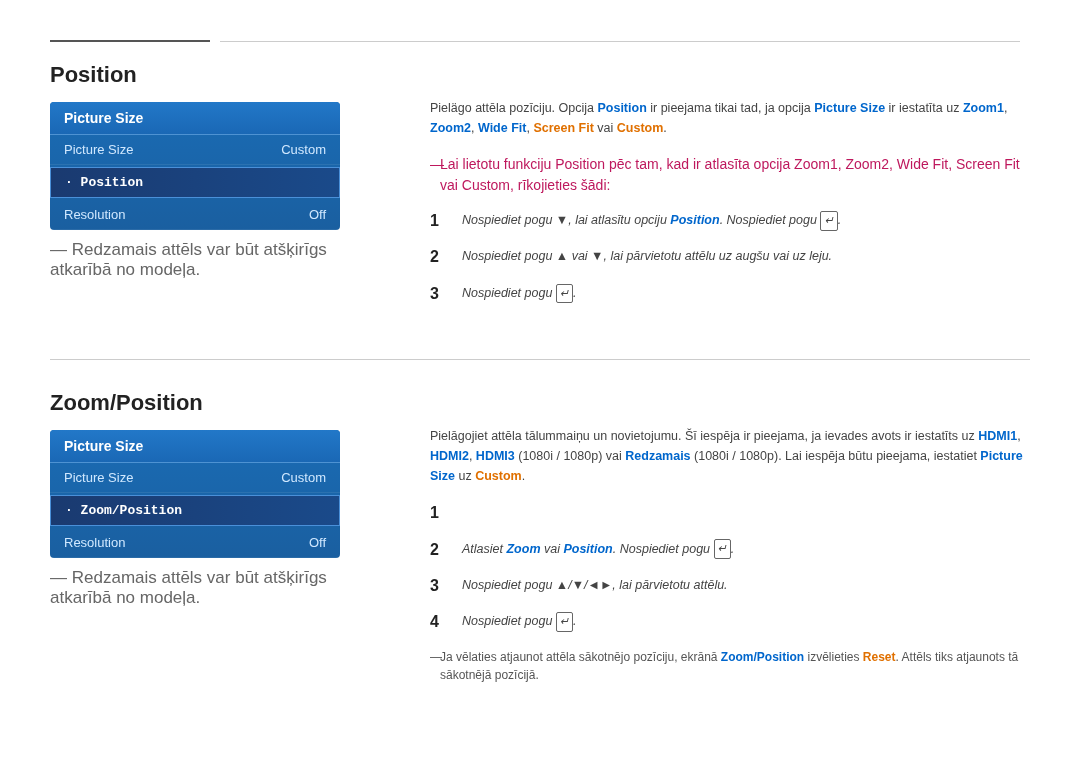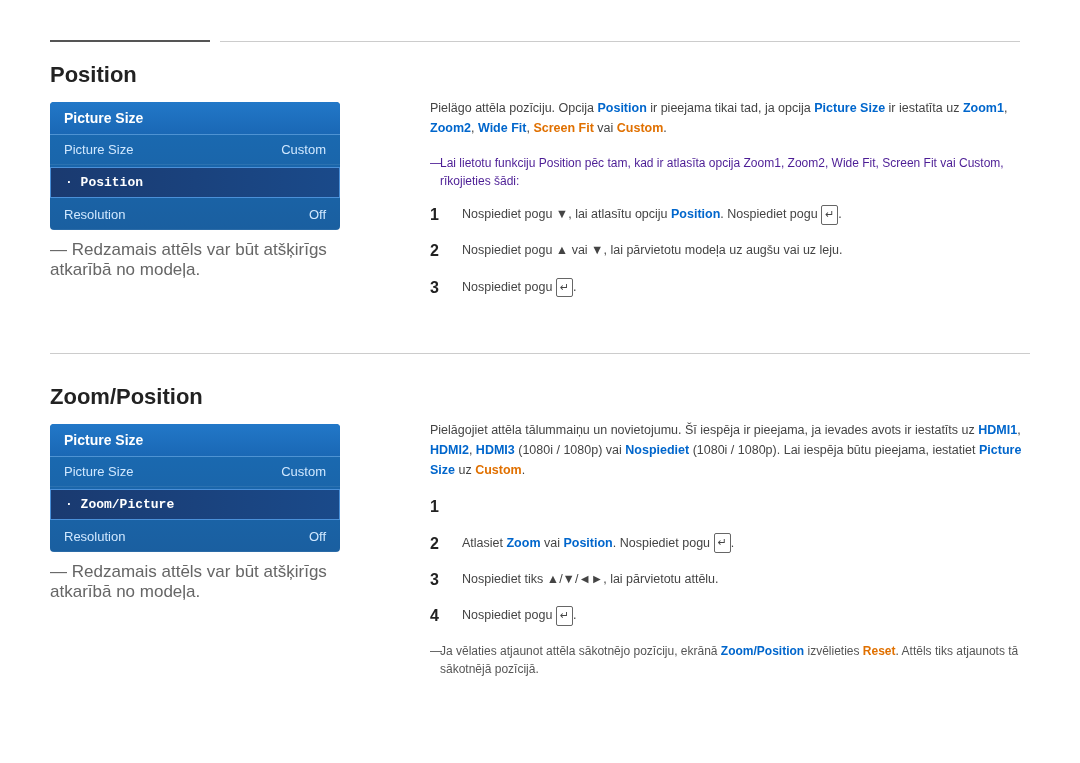--- a/index.html
+++ b/index.html
@@ -137,22 +137,22 @@
       color: #e07000;
       font-weight: bold;
     }
 
     .intro-text .blue {
       color: #0066cc;
       font-weight: bold;
     }
 
     .dash-note {
-      font-size: 12px;
-      color: #4c1d95;
+      font-size: 14px;
+      color: #be185d;
       line-height: 1.5;
       margin-bottom: 14px;
       padding-left: 10px;
       position: relative;
     }
 
     .dash-note::before {
       content: '— ';
       position: absolute;
       left: 0;
@@ -171,20 +171,21 @@
       color: #222;
       width: 18px;
       flex-shrink: 0;
       line-height: 1.4;
     }
 
     .step-text {
       font-size: 12.5px;
       color: #444;
       line-height: 1.6;
+      font-style: italic;
     }
 
     .step-text .blue {
       color: #0066cc;
       font-weight: bold;
     }
 
     .enter-icon {
       display: inline-block;
       font-size: 11px;
@@ -263,21 +264,21 @@
 
     <div class="step">
       <span class="step-number">1</span>
       <span class="step-text">
         Nospiediet pogu ▼, lai atlasītu opciju <span class="blue">Position</span>. Nospiediet pogu <span class="enter-icon">↵</span>.
       </span>
     </div>
     <div class="step">
       <span class="step-number">2</span>
       <span class="step-text">
-        Nospiediet pogu ▲ vai ▼, lai pārvietotu modeļa uz augšu vai uz leju.
+        Nospiediet pogu ▲ vai ▼, lai pārvietotu attēlu uz augšu vai uz leju.
       </span>
     </div>
     <div class="step">
       <span class="step-number">3</span>
       <span class="step-text">
         Nospiediet pogu <span class="enter-icon">↵</span>.
       </span>
     </div>
   </div>
 </div>
@@ -289,51 +290,51 @@
     <h2 class="section-title">Zoom/Position</h2>
 
     <div class="menu-box">
       <div class="menu-header">Picture Size</div>
 
       <div class="menu-item">
         <span class="label">Picture Size</span>
         <span class="value">Custom</span>
       </div>
       <div class="menu-item highlighted">
-        <span class="label">· Zoom/Picture</span>
+        <span class="label">· Zoom/Position</span>
         <span class="value"></span>
       </div>
       <div class="menu-item">
         <span class="label">Resolution</span>
         <span class="value">Off</span>
       </div>
     </div>
 
     <p class="note-line">Redzamais attēls var būt atšķirīgs atkarībā no modeļa.</p>
   </div>
 
   <div class="right-col">
     <p class="intro-text">
       Pielāgojiet attēla tālummaiņu un novietojumu. Šī iespēja ir pieejama, ja ievades avots ir iestatīts uz <span class="blue">HDMI1</span>, <span class="blue">HDMI2</span>, <span class="blue">HDMI3</span>
-      (1080i / 1080p) vai <span class="blue">Nospiediet</span> (1080i / 1080p). Lai iespēja būtu pieejama, iestatiet <span class="blue">Picture Size</span> uz <span class="orange">Custom</span>.
+      (1080i / 1080p) vai <span class="blue">Redzamais</span> (1080i / 1080p). Lai iespēja būtu pieejama, iestatiet <span class="blue">Picture Size</span> uz <span class="orange">Custom</span>.
     </p>
 
     <div class="step">
       <span class="step-number">1</span>
     </div>
     <div class="step">
       <span class="step-number">2</span>
       <span class="step-text">
         Atlasiet <span class="blue">Zoom</span> vai <span class="blue">Position</span>. Nospiediet pogu <span class="enter-icon">↵</span>.
       </span>
     </div>
     <div class="step">
       <span class="step-number">3</span>
       <span class="step-text">
-        Nospiediet tiks ▲/▼/◄►, lai pārvietotu attēlu.
+        Nospiediet pogu ▲/▼/◄►, lai pārvietotu attēlu.
       </span>
     </div>
     <div class="step">
       <span class="step-number">4</span>
       <span class="step-text">
         Nospiediet pogu <span class="enter-icon">↵</span>.
       </span>
     </div>
 
     <p class="bottom-note">

